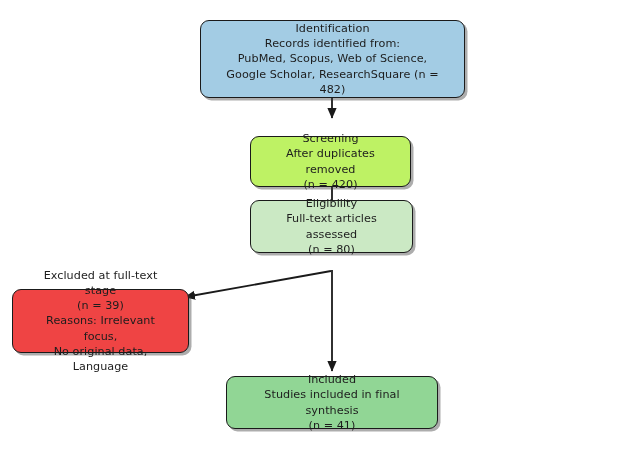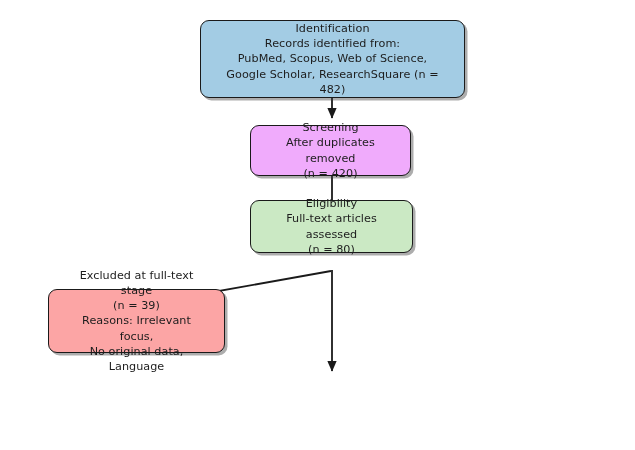--- a/index.html
+++ b/index.html
@@ -45,31 +45,30 @@
     z-index: 2;
   }
   .node .node-label { display: block; width: 100%; }
 
   
   #node-identification {
     left: 200px; top: 20px; width: 265px; height: 78px;
     background: #a3cce4;
   }
   #node-screening {
-    left: 250px; top: 125px; width: 161px; height: 51px;
-    background: #f0abfc;
+    left: 250px; top: 136px; width: 161px; height: 51px;
+    background: #bef264;
   }
   #node-eligibility {
     left: 250px; top: 200px; width: 163px; height: 53px;
     background: #cbe9c4;
   }
   #node-excluded {
     left: 12px; top: 289px; width: 177px; height: 64px;
-    background: #fca5a5;
-    margin-left: 36px;
+    background: #ef4444;
   }
   #node-included {
     left: 226px; top: 376px; width: 212px; height: 53px;
     background: #91d695;
   }
 </style>
 </head>
 <body>
 
 <div id="canvas">
@@ -109,14 +108,19 @@
 (n = 80)</span>
   </div>
 
   <div class="node" id="node-excluded">
     <span class="node-label">Excluded at full-text stage
 (n = 39)
 Reasons: Irrelevant focus,
 No original data, Language</span>
   </div>
 
+  <div class="node" id="node-included">
+    <span class="node-label">Included
+Studies included in final synthesis
+(n = 41)</span>
+  </div>
 
 </div>
 
 </body></html>

